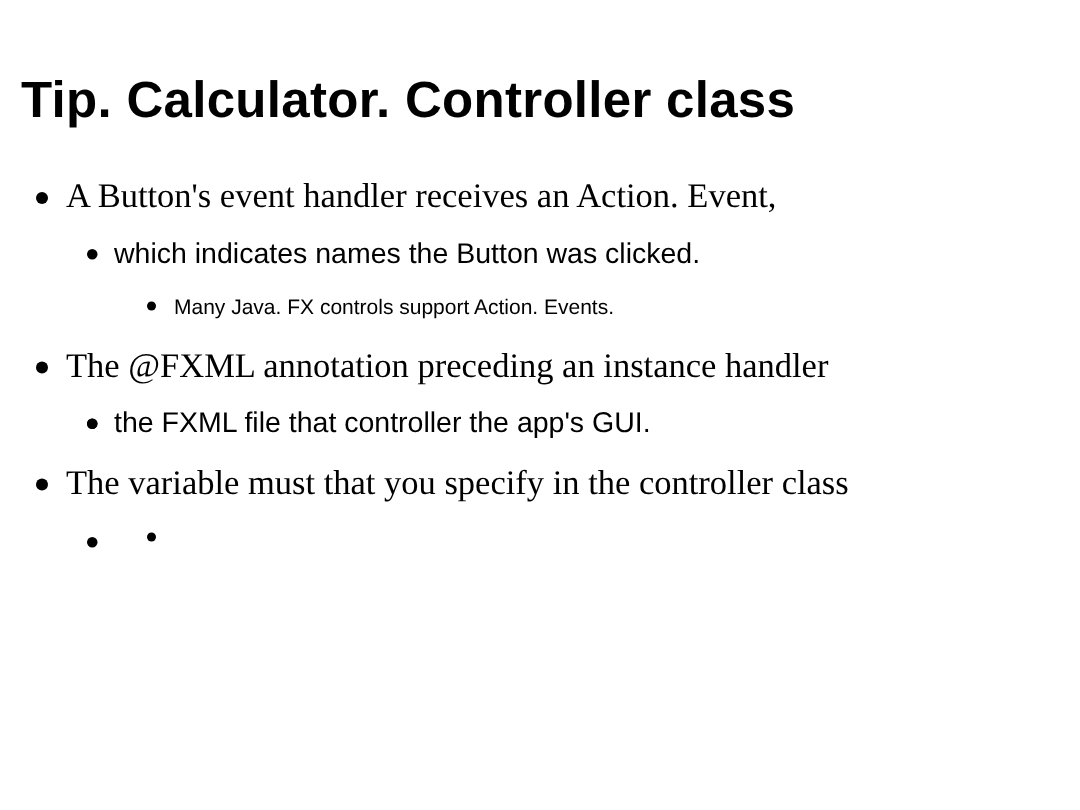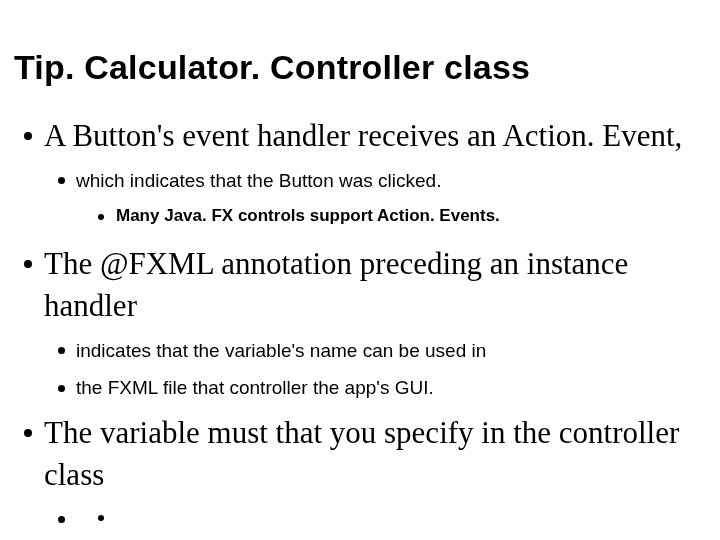--- a/index.html
+++ b/index.html
@@ -17,44 +17,43 @@
     position: relative;
   }
   .title {
     font-family: Arial, Helvetica, sans-serif;
     font-size: 34px;
     font-weight: bold;
     margin-bottom: 28px;
     letter-spacing: 0.2px;
   }
   .l1 {
-    font-size: 31px;
+    font-size: 23px;
     line-height: 1.35;
     margin-bottom: 10px;
     padding-left: 30px;
     position: relative;
   }
   .l2 {
     font-family: Arial, Helvetica, sans-serif;
     font-size: 19px;
     line-height: 1.45;
     margin-bottom: 10px;
     margin-top: 6px;
     padding-left: 62px;
     position: relative;
   }
   .l3 {
     font-family: Arial, Helvetica, sans-serif;
-    font-size: 17px;
+    font-size: 14px;
     line-height: 1.45;
     margin-bottom: 14px;
     margin-top: 6px;
     padding-left: 102px;
     position: relative;
-    font-weight: bold;
   }
   .bullet {
     position: absolute;
     width: 7px;
     height: 7px;
     background: #000;
     border-radius: 50%;
     top: 0.55em;
   }
   .l1 .bullet { left: 10px; width: 8px; height: 8px; }
@@ -65,34 +64,33 @@
 <body>
 
 <div class="title">Tip. Calculator. Controller class</div>
 
 <div class="l1">
   <span class="bullet"></span>
   <span>A Button's event handler receives an Action. Event,</span>
 </div>
 <div class="l2">
   <span class="bullet"></span>
-  <span>which indicates that the Button was clicked.</span>
+  <span>which indicates names the Button was clicked.</span>
 </div>
 <div class="l3">
   <span class="bullet"></span>
   <span>Many Java. FX controls support Action. Events.</span>
 </div>
 
 <div class="l1">
   <span class="bullet"></span>
   <span>The @FXML annotation preceding an instance handler</span>
 </div>
 <div class="l2">
   <span class="bullet"></span>
-  <span>indicates that the variable's name can be used in</span>
 </div>
 <div class="l2">
   <span class="bullet"></span>
   <span>the FXML file that controller the app's GUI.</span>
 </div>
 
 <div class="l1">
   <span class="bullet"></span>
   <span>The variable must that you specify in the controller class</span>
 </div>

